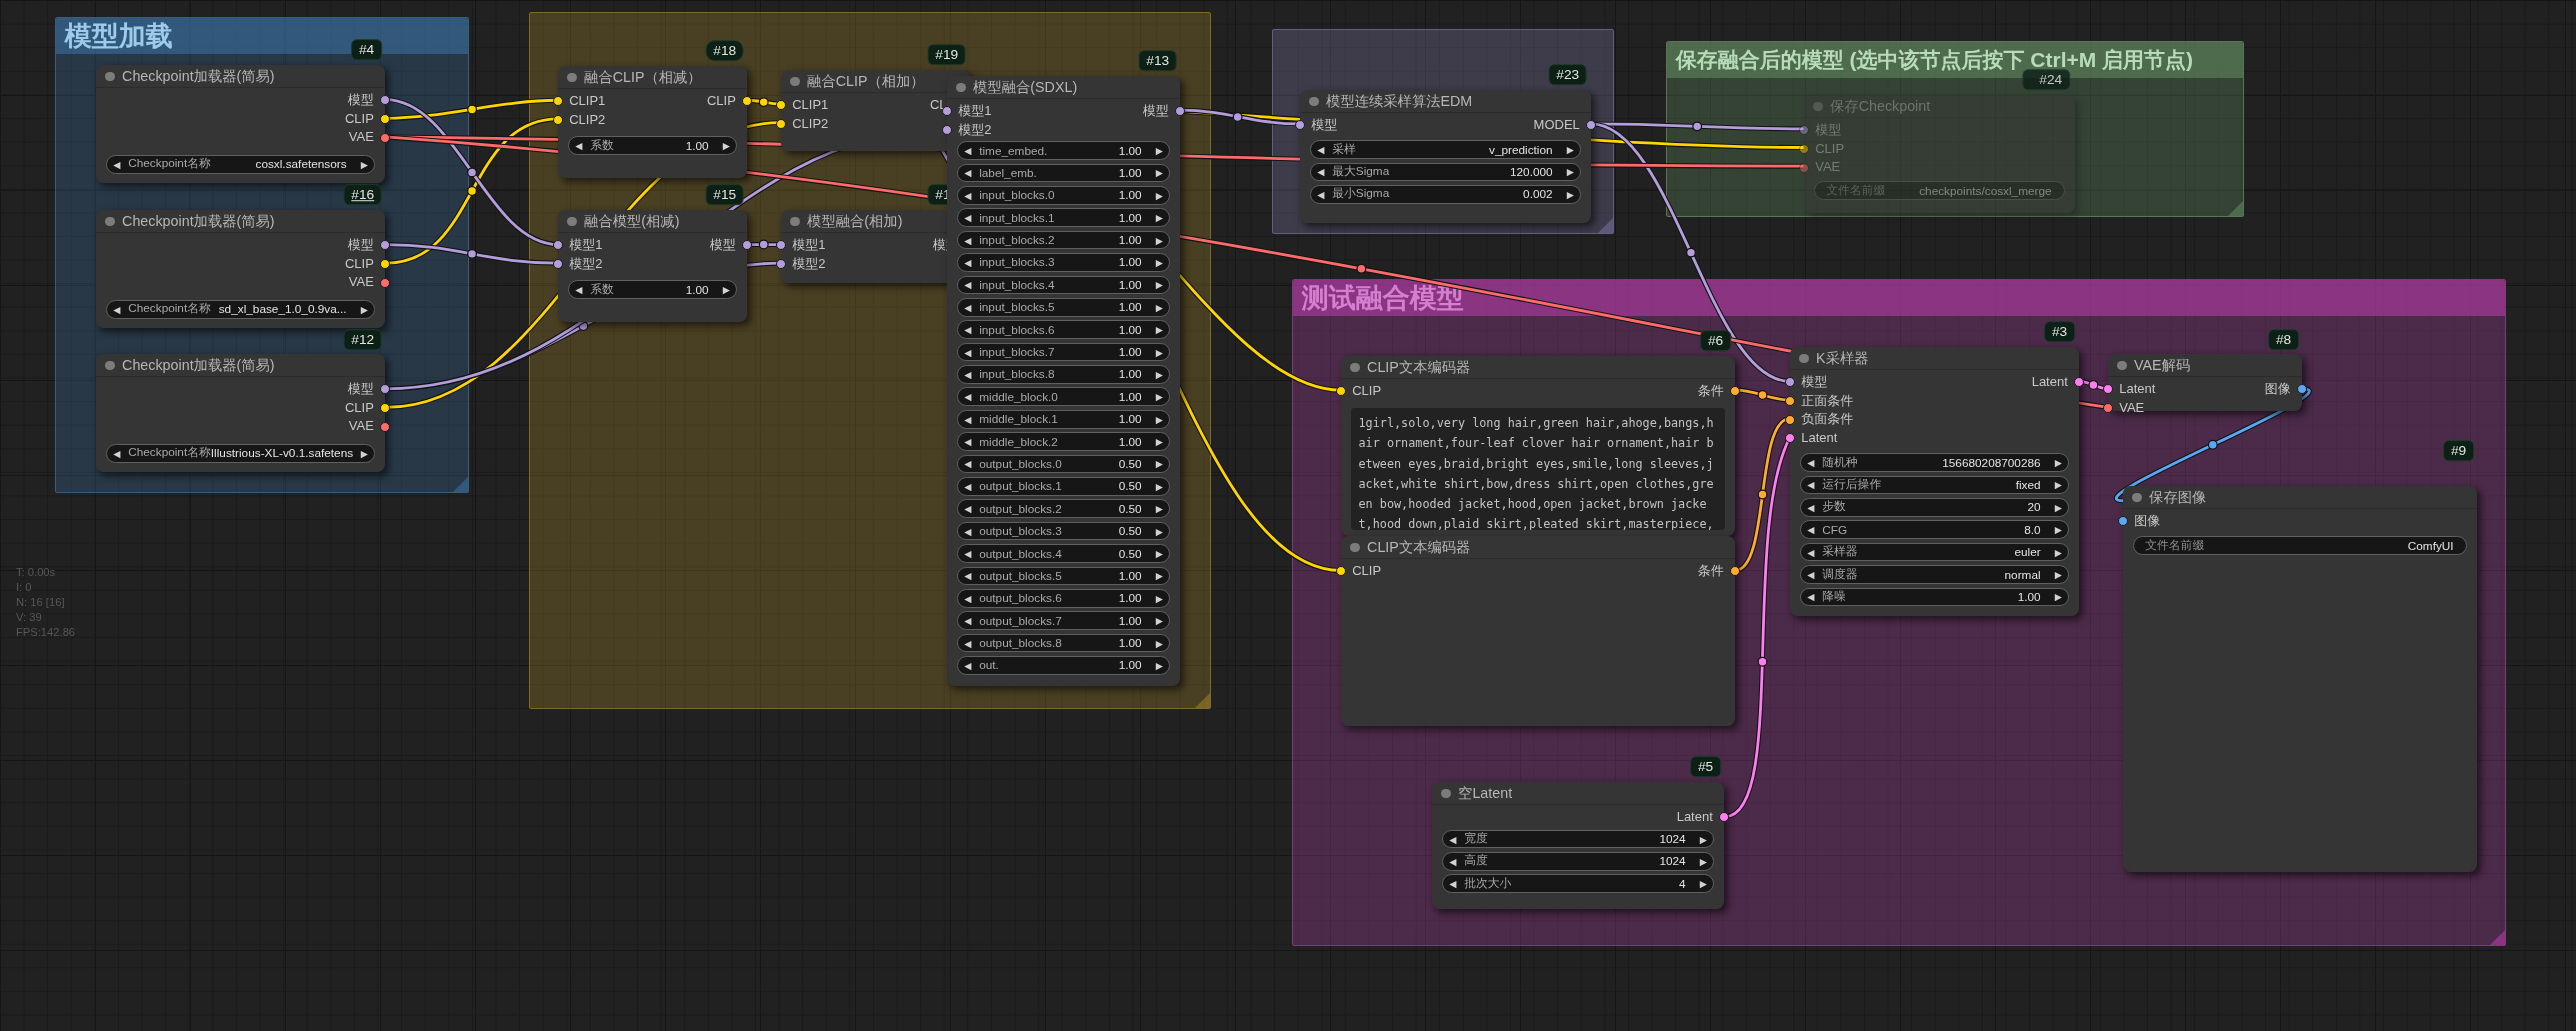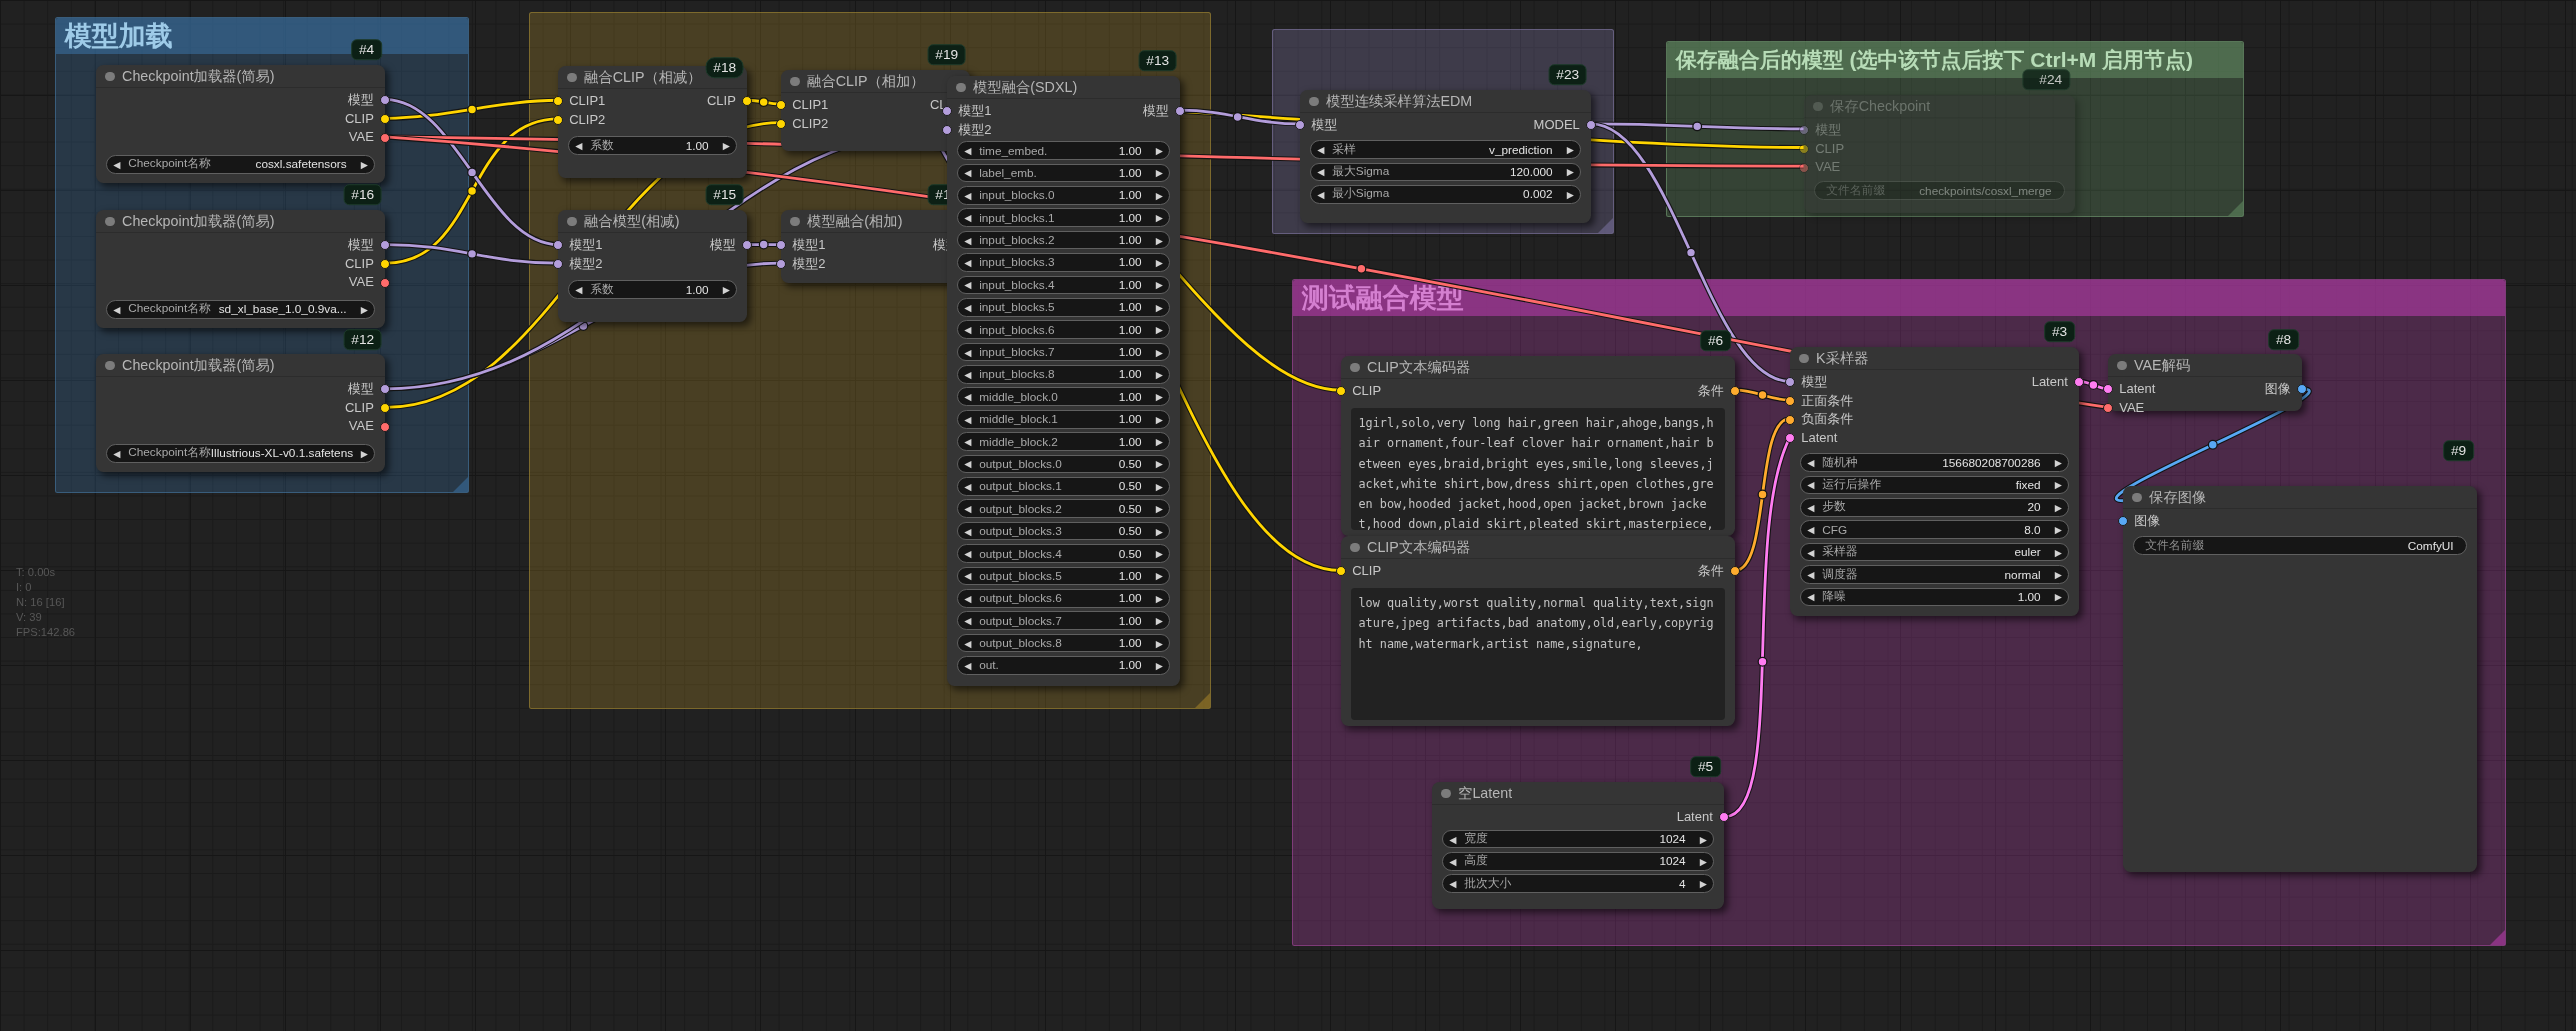--- a/index.html
+++ b/index.html
@@ -205,21 +205,21 @@
           <div class="wrow">
             <div class="pill">
               <span class="arr">◀</span>
               <span class="lbl">Checkpoint名称</span>
               <span class="val">sd_xl_base_1.0_0.9va...</span>
               <span class="arr r">▶</span>
             </div>
           </div>
         </div>
       </div>
-      <div class="badge" style="left: 382px; top: 205px;">#16</div>
+      <div class="badge" style="left: 382px; top: 205px; text-decoration: underline;">#16</div>
       <div class="node" style="left: 96px; top: 354px; width: 289px; height: 118px;">
         <div class="hdr">
           <span class="hdot"></span>
           <span class="ttl">Checkpoint加载器(简易)</span>
         </div>
         <div class="nbody">
           <div class="prow">
             <span class="pdot out" style="background: rgb(179, 157, 219);"></span>
             <span class="plab out">模型</span>
           </div>
@@ -263,21 +263,21 @@
           <div class="wrow">
             <div class="pill">
               <span class="arr">◀</span>
               <span class="lbl">系数</span>
               <span class="val">1.00</span>
               <span class="arr r">▶</span>
             </div>
           </div>
         </div>
       </div>
-      <div class="badge" style="left: 744px; top: 78px; border-radius: 9px;">#18</div>
+      <div class="badge" style="left: 744px; top: 61px; border-radius: 9px;">#18</div>
       <div class="node" style="left: 781px; top: 70px; width: 189px; height: 81px;">
         <div class="hdr">
           <span class="hdot"></span>
           <span class="ttl">融合CLIP（相加）</span>
         </div>
         <div class="nbody">
           <div class="prow">
             <span class="pdot in" style="background: rgb(255, 213, 0);"></span>
             <span class="plab in">CLIP1</span>
             <span class="pdot out" style="background: rgb(255, 213, 0);"></span>
@@ -639,21 +639,20 @@
           <span class="ttl">CLIP文本编码器</span>
         </div>
         <div class="nbody">
           <div class="prow">
             <span class="pdot in" style="background: rgb(255, 213, 0);"></span>
             <span class="plab in">CLIP</span>
             <span class="pdot out" style="background: rgb(255, 171, 46);"></span>
             <span class="plab out">条件</span>
           </div>
           <div style="height: 5px;"></div>
-          <div class="txt" style="height: 132px;">low quality,worst quality,normal quality,text,signature,jpeg artifacts,bad anatomy,old,early,copyright name,watermark,artist name,signature,</div>
         </div>
       </div>
       <div class="node" style="left: 1790px; top: 347px; width: 289px; height: 269px;">
         <div class="hdr">
           <span class="hdot"></span>
           <span class="ttl">K采样器</span>
         </div>
         <div class="nbody">
           <div class="prow">
             <span class="pdot in" style="background: rgb(179, 157, 219);"></span>

